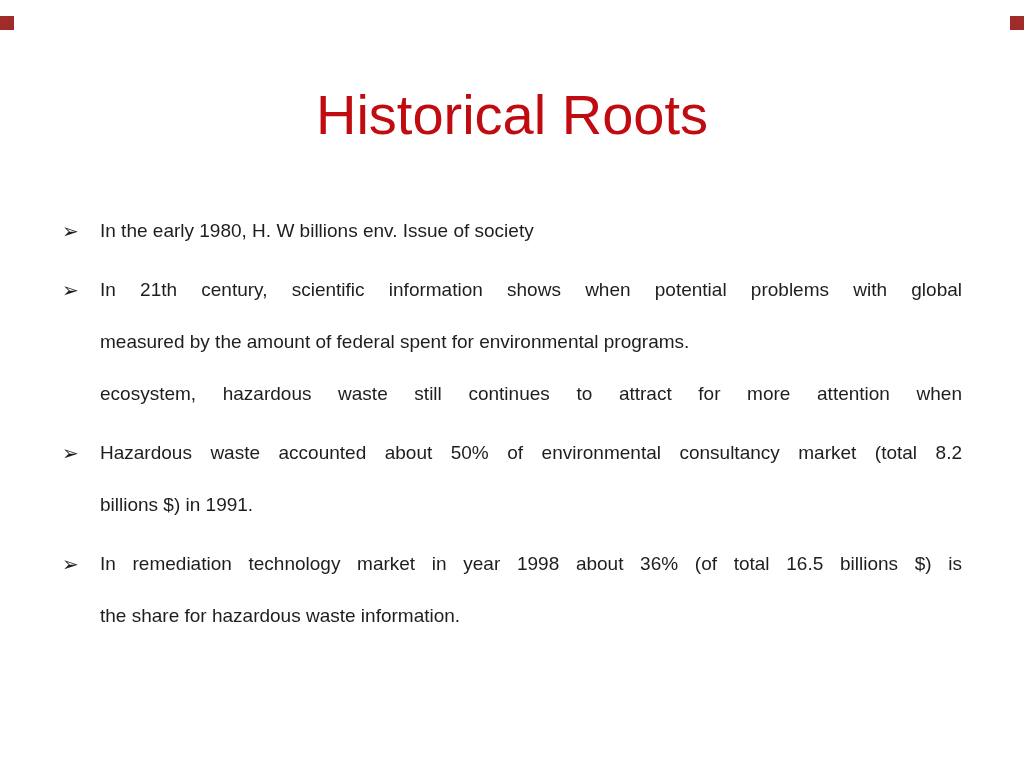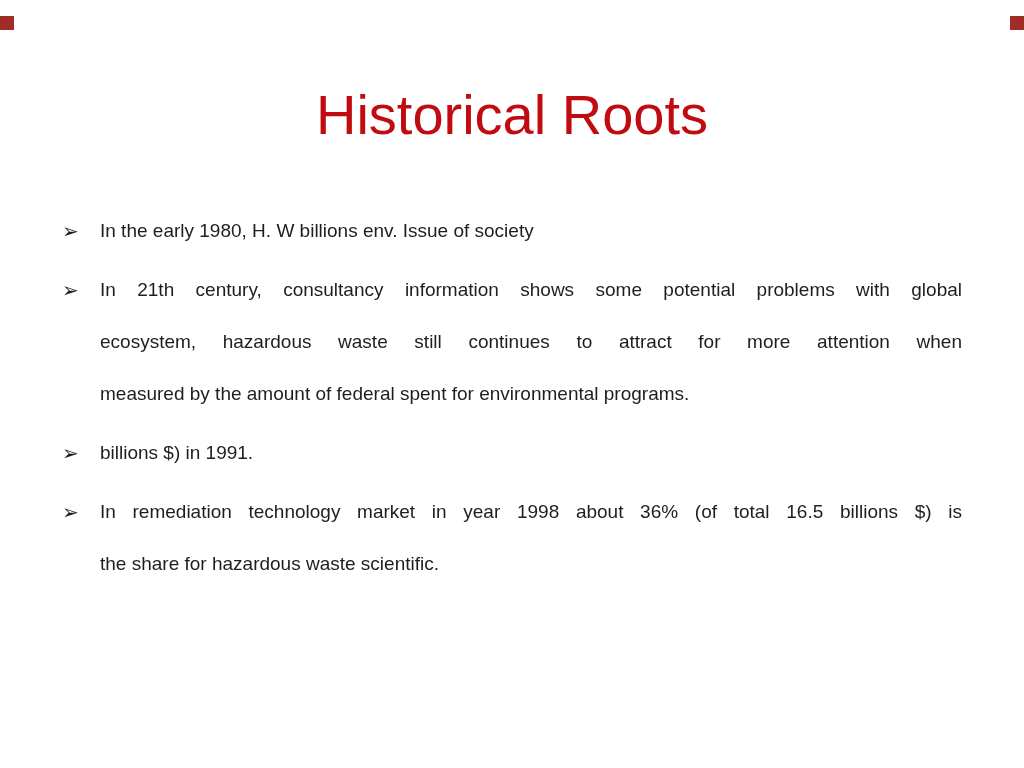--- a/index.html
+++ b/index.html
@@ -89,32 +89,33 @@
   <div class="bullet-list">
       <div class="bullet-item">
         <div class="bullet-glyph">➢</div>
         <div class="bullet-text">
           <div class="line last">In the early 1980, H. W billions env. Issue of society</div>
         </div>
       </div>
       <div class="bullet-item">
         <div class="bullet-glyph">➢</div>
         <div class="bullet-text">
-          <div class="line">In 21th century, consultancy information shows some potential problems with global</div>
+          <div class="line">In 21th century, scientific information shows when potential problems with global</div>
+          <div class="line last">measured by the amount of federal spent for environmental programs.</div>
           <div class="line">ecosystem, hazardous waste still continues to attract for more attention when</div>
-          <div class="line last">measured by the amount of federal spent for environmental programs.</div>
         </div>
       </div>
       <div class="bullet-item">
         <div class="bullet-glyph">➢</div>
         <div class="bullet-text">
+          <div class="line">Hazardous waste accounted about 50% of environmental consultancy market (total 8.2</div>
           <div class="line last">billions $) in 1991.</div>
         </div>
       </div>
       <div class="bullet-item">
         <div class="bullet-glyph">➢</div>
         <div class="bullet-text">
           <div class="line">In remediation technology market in year 1998 about 36% (of total 16.5 billions $) is</div>
-          <div class="line last">the share for hazardous waste scientific.</div>
+          <div class="line last">the share for hazardous waste information.</div>
         </div>
       </div>
     </div>
 </div>
 
 </body></html>

